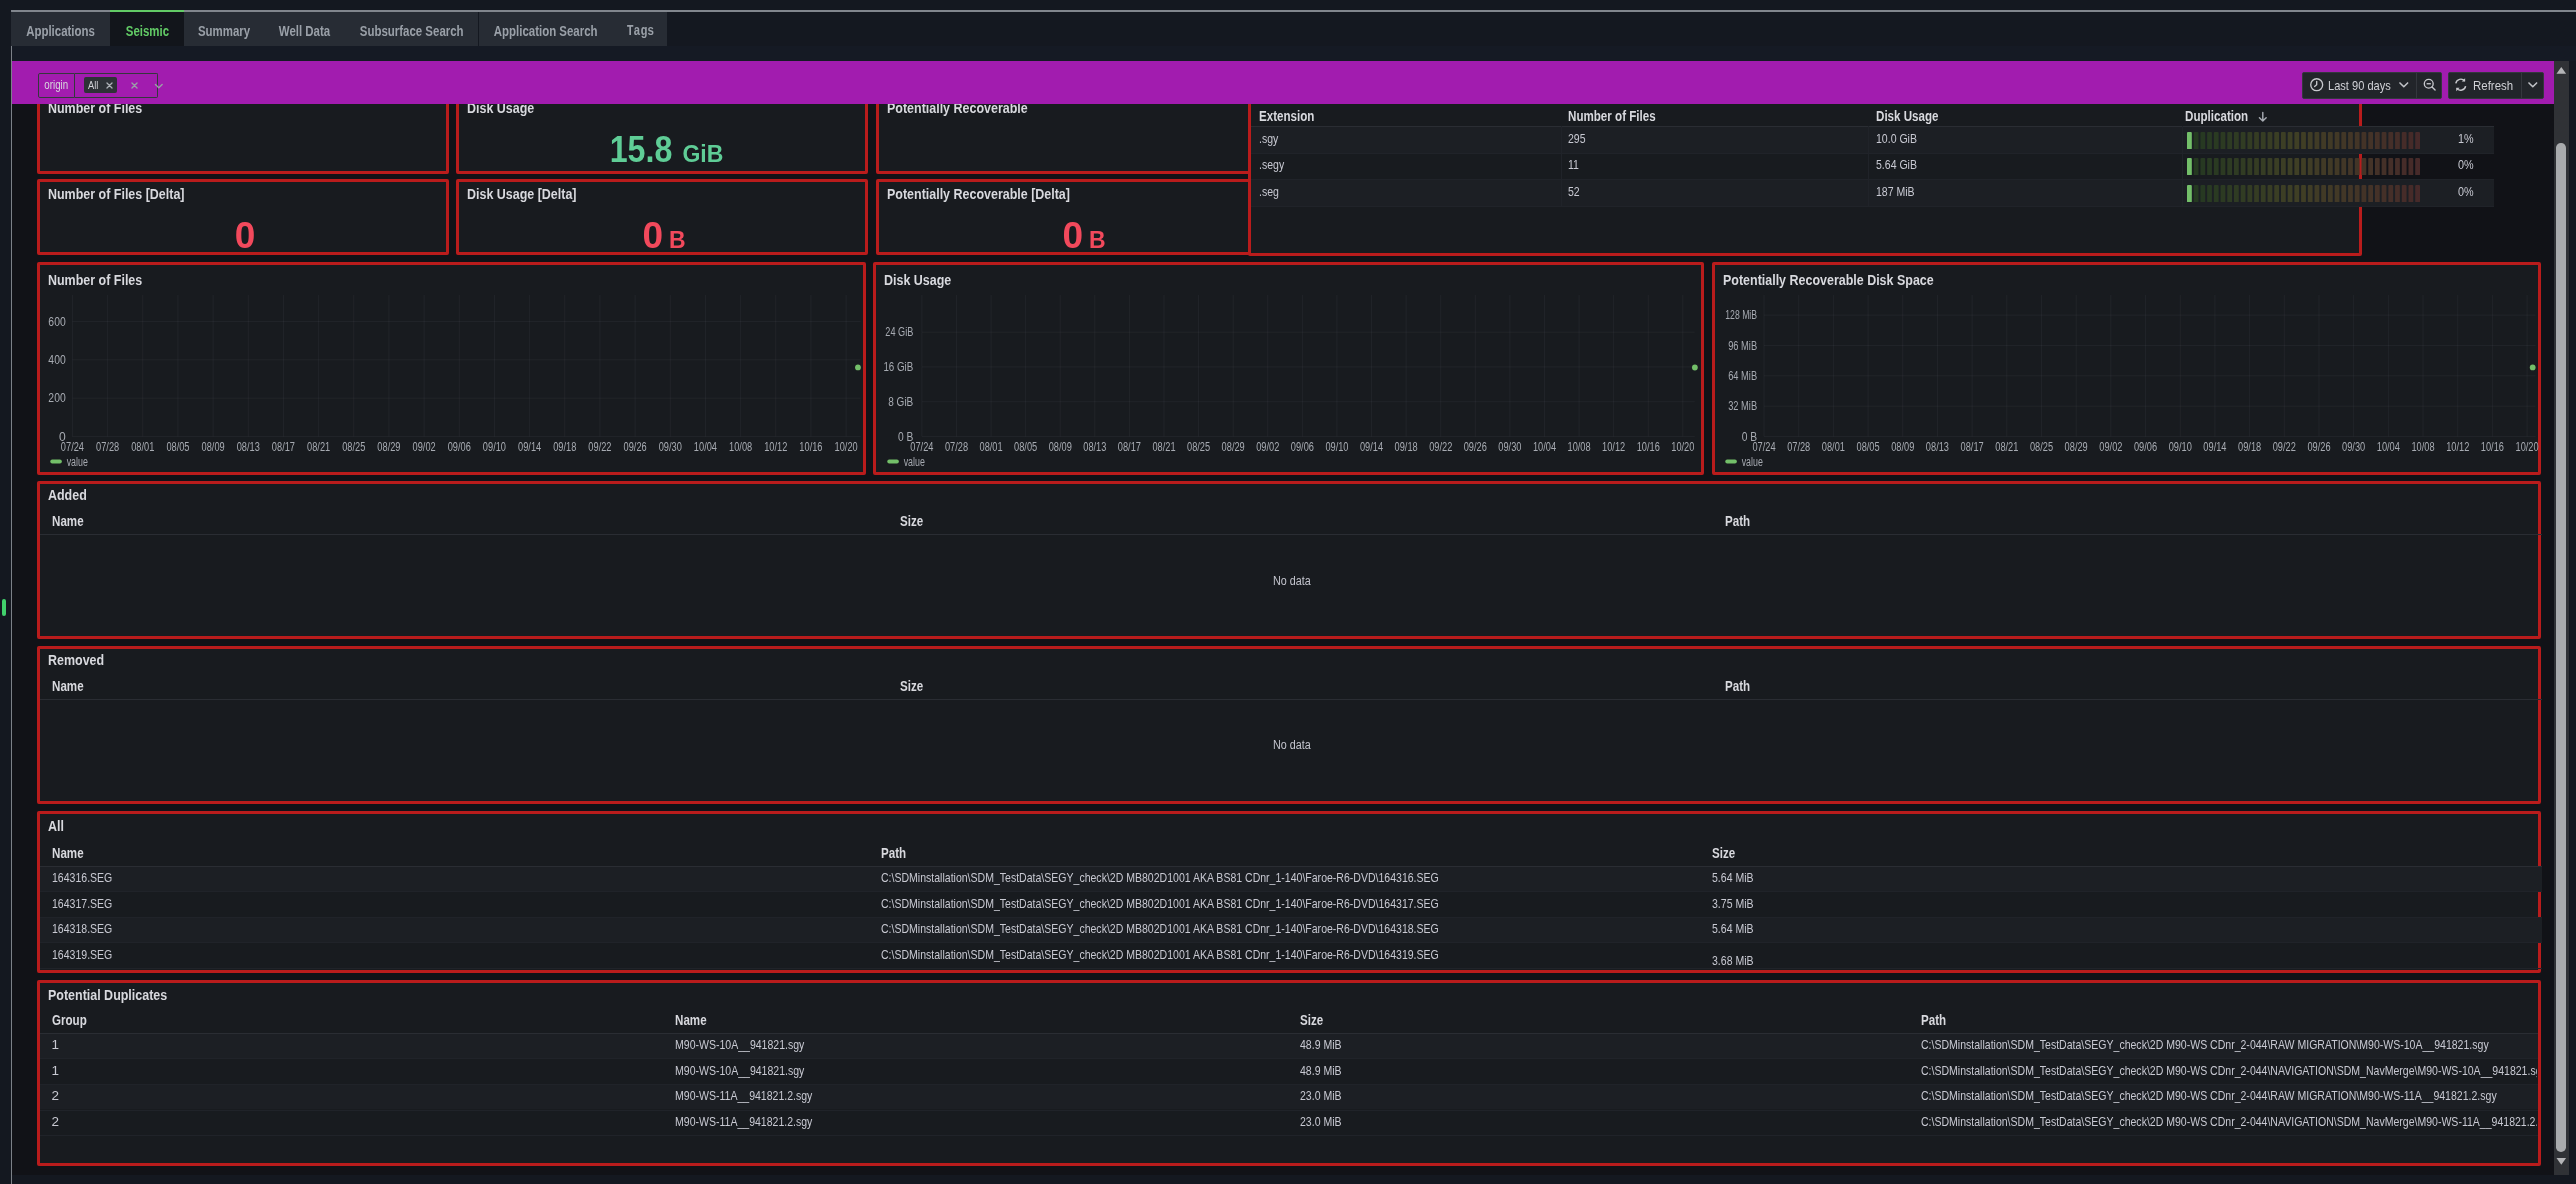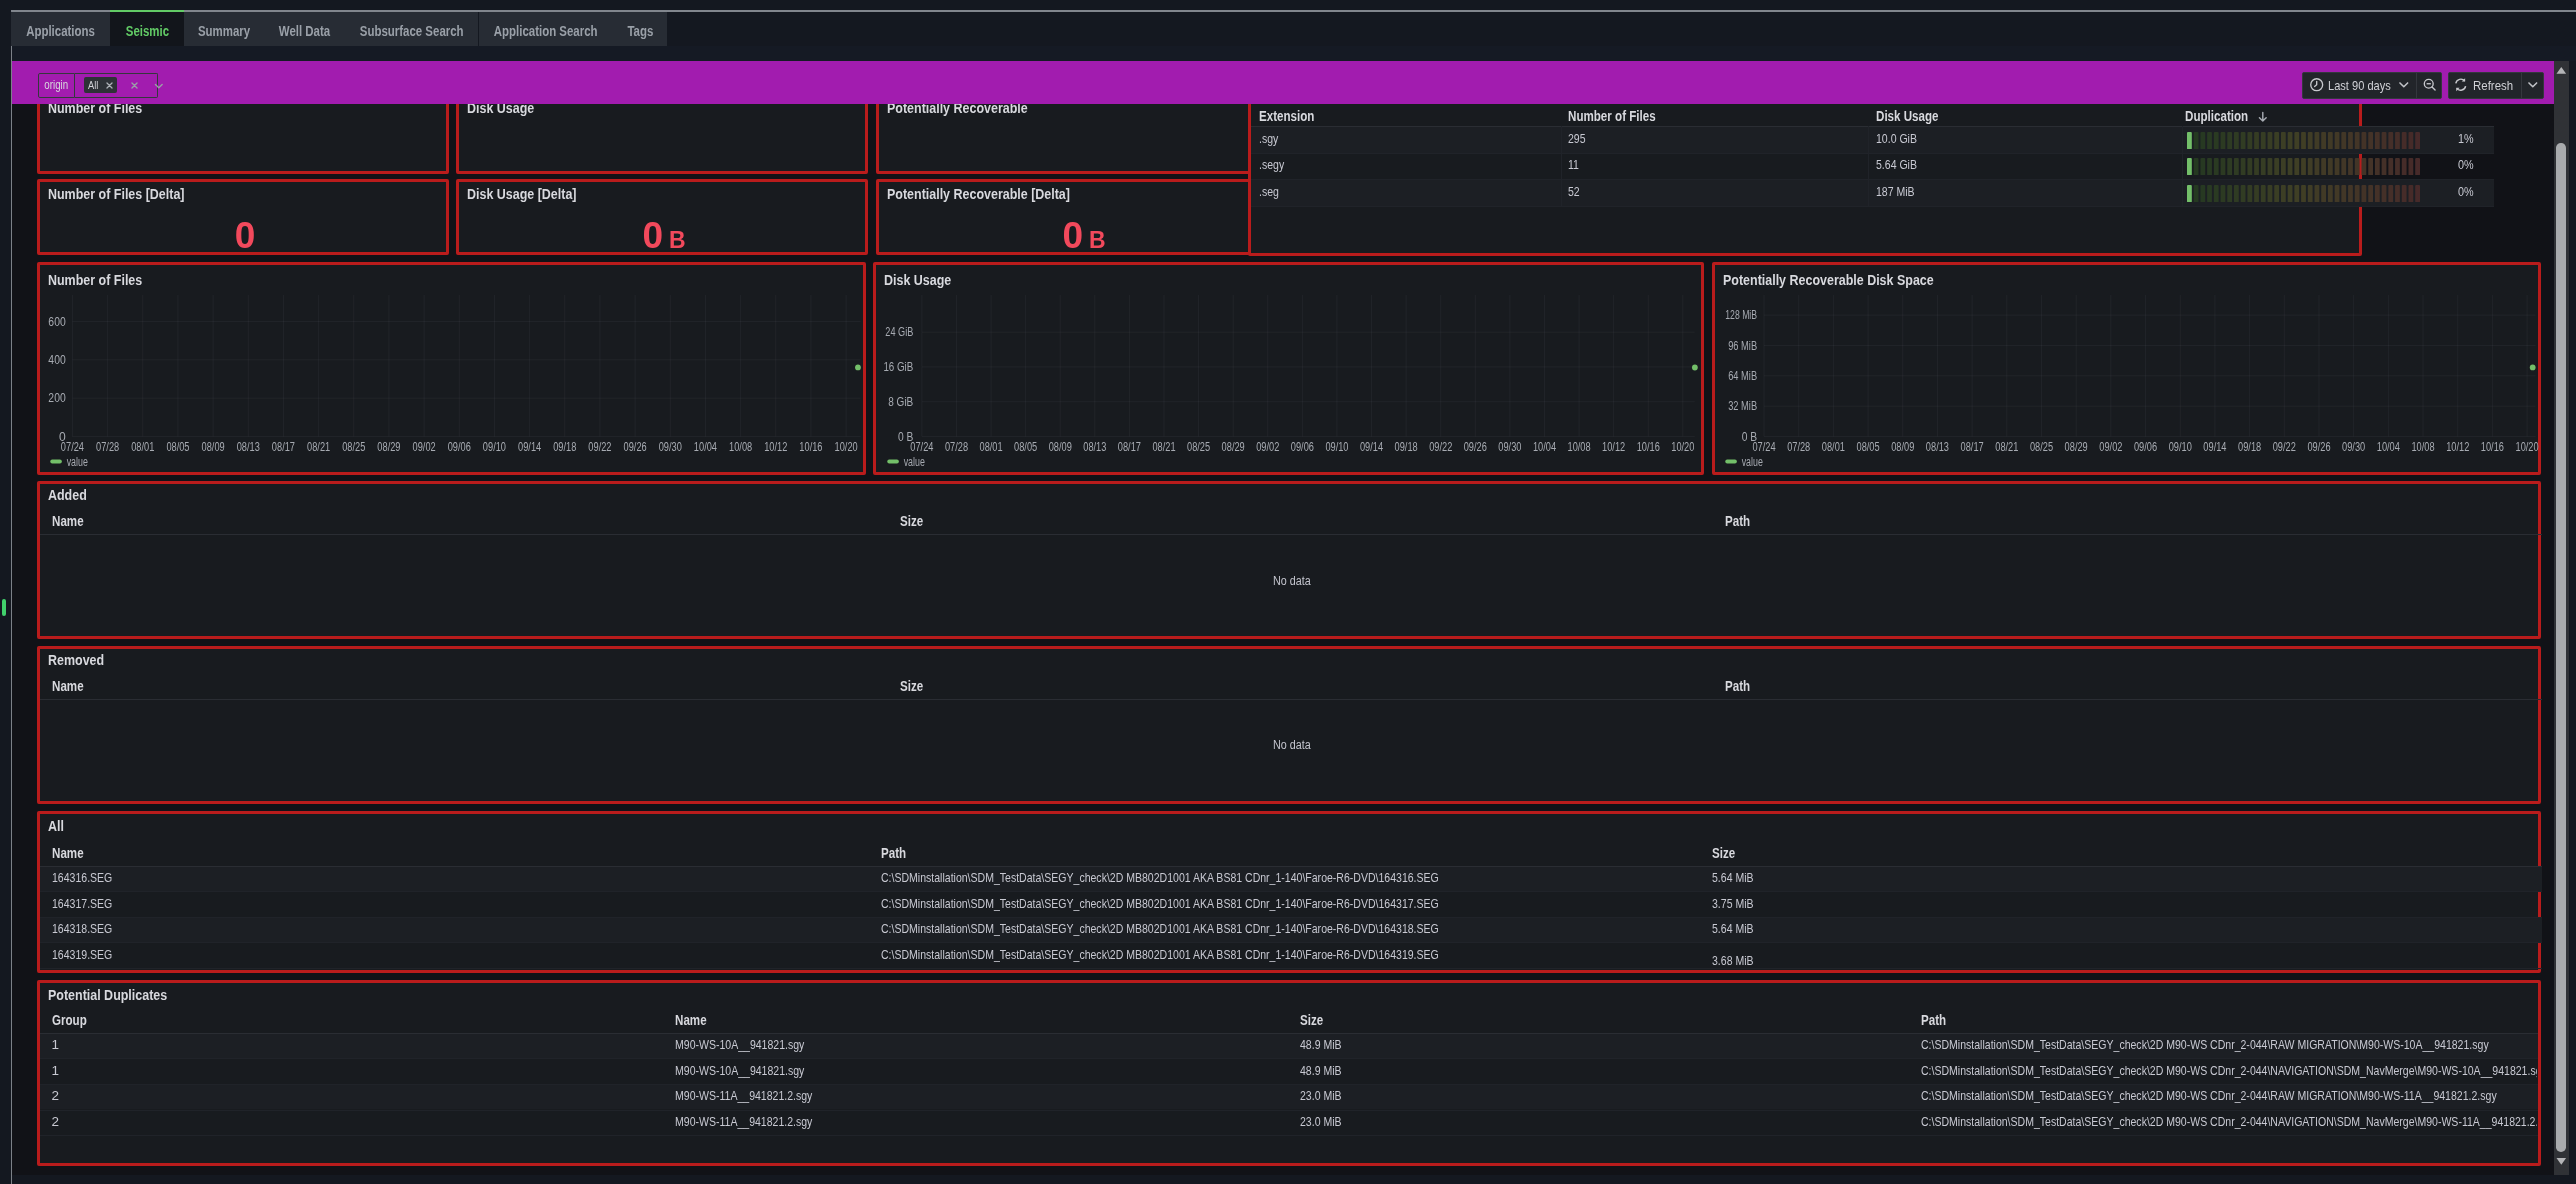--- a/index.html
+++ b/index.html
@@ -19,28 +19,29 @@
 <div class="abs" style="left:10.6px;top:10px;width:2565px;height:1.9px;background:#81868d"></div>
 <div class="abs" style="left:110px;top:10px;width:74px;height:1.9px;background:#62cb66"></div>
 <div class="vline" style="left:10.6px;top:10.6px;height:1174px;background:#7c8188"></div>
 <div class="abs" style="left:11.6px;top:46px;width:2564px;height:14.5px;background:#151a24"></div>
 <div class="tab" style="left:10.6px;width:99px;"><span class="sx" style="transform:scaleX(0.79)">Applications</span></div>
 <div class="tab" style="left:110px;width:74px;background:#12151b;color:#62cb66"><span class="sx" style="transform:scaleX(0.79)">Seismic</span></div>
 <div class="tab" style="left:184px;width:80px;"><span class="sx" style="transform:scaleX(0.79)">Summary</span></div>
 <div class="tab" style="left:264px;width:81px;text-decoration:underline;"><span class="sx" style="transform:scaleX(0.79)">Well Data</span></div>
 <div class="tab" style="left:345px;width:133px;"><span class="sx" style="transform:scaleX(0.79)">Subsurface Search</span></div>
 <div class="tab" style="left:479px;width:134px;"><span class="sx" style="transform:scaleX(0.79)">Application Search</span></div>
-<div class="tab" style="left:613px;width:54px;"><span class="sx" style="transform:scaleX(0.79)">Tags</span></div>
+<div class="tab" style="left:613px;width:54px;font-family:Liberation Mono, monospace;"><span class="sx" style="transform:scaleX(0.79)">Tags</span></div>
 <div class="abs" style="left:11.6px;top:61px;width:2542px;height:1114px;background:#111217"></div>
 <div class="abs" style="left:1.9px;top:599px;width:3.9px;height:17.4px;border-radius:1.9px;background:#41d16c"></div>
 <div class="panel" style="left:37px;top:93px;width:412px;height:81px">
     <div class="ptitle" style="left:7.7px;top:4.8px"><span class="sx" style="transform:scaleX(0.86)">Number of Files</span></div>
   </div>
 <div class="panel" style="left:456px;top:93px;width:412px;height:81px">
     <div class="ptitle" style="left:7.7px;top:4.8px"><span class="sx" style="transform:scaleX(0.86)">Disk Usage</span></div>
+    <div class="abs" style="left:0;top:31px;width:410px;height:46px;text-align:center;line-height:46px"><span class="statv" style="font-size:37px;color:#5fcd96"><span class="sx" style="transform:scaleX(0.87)">15.8</span><span style="font-size:23px;margin-left:5.8px">GiB</span></span></div>
   </div>
 <div class="panel" style="left:876px;top:93px;width:412px;height:81px">
     <div class="ptitle" style="left:7.7px;top:4.8px"><span class="sx" style="transform:scaleX(0.86)">Potentially Recoverable</span></div>
   </div>
 <div class="panel" style="left:37px;top:179px;width:412px;height:76px">
     <div class="ptitle" style="left:7.7px;top:4.8px"><span class="sx" style="transform:scaleX(0.86)">Number of Files [Delta]</span></div>
     <div class="abs" style="left:0;top:31px;width:410px;height:46px;text-align:center;line-height:46px"><span class="statv" style="font-size:37px;color:#f2495c">0</span></div>
   </div>
 <div class="panel" style="left:456px;top:179px;width:412px;height:76px">
     <div class="ptitle" style="left:7.7px;top:4.8px"><span class="sx" style="transform:scaleX(0.86)">Disk Usage [Delta]</span></div>

